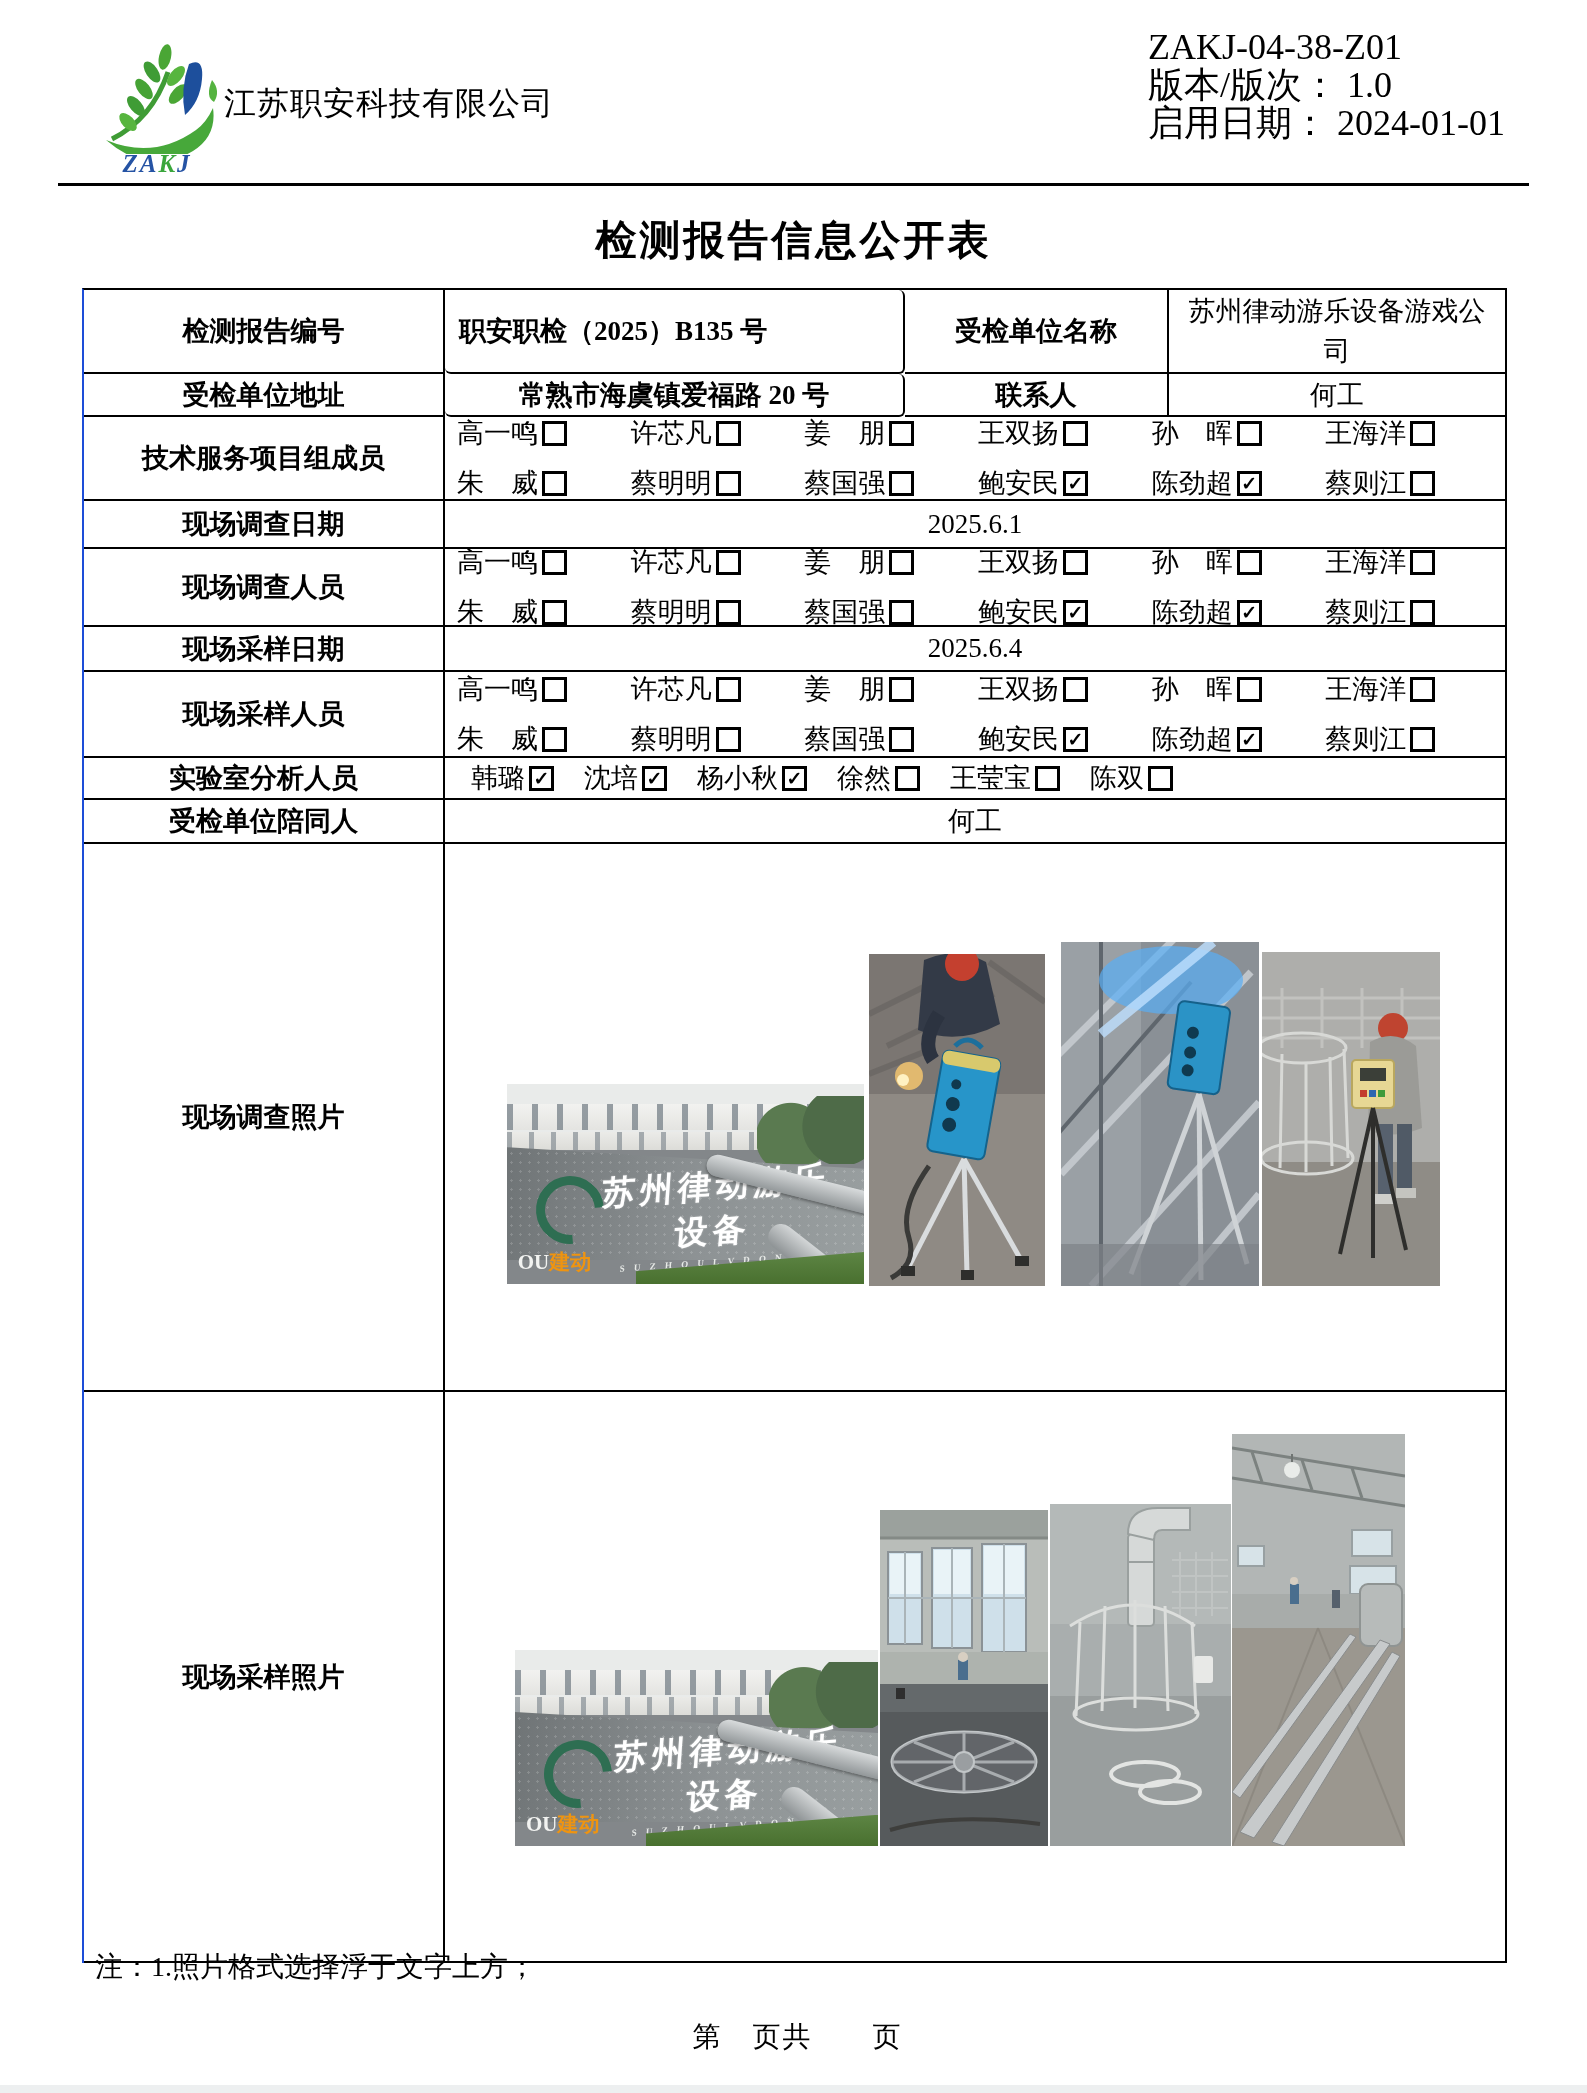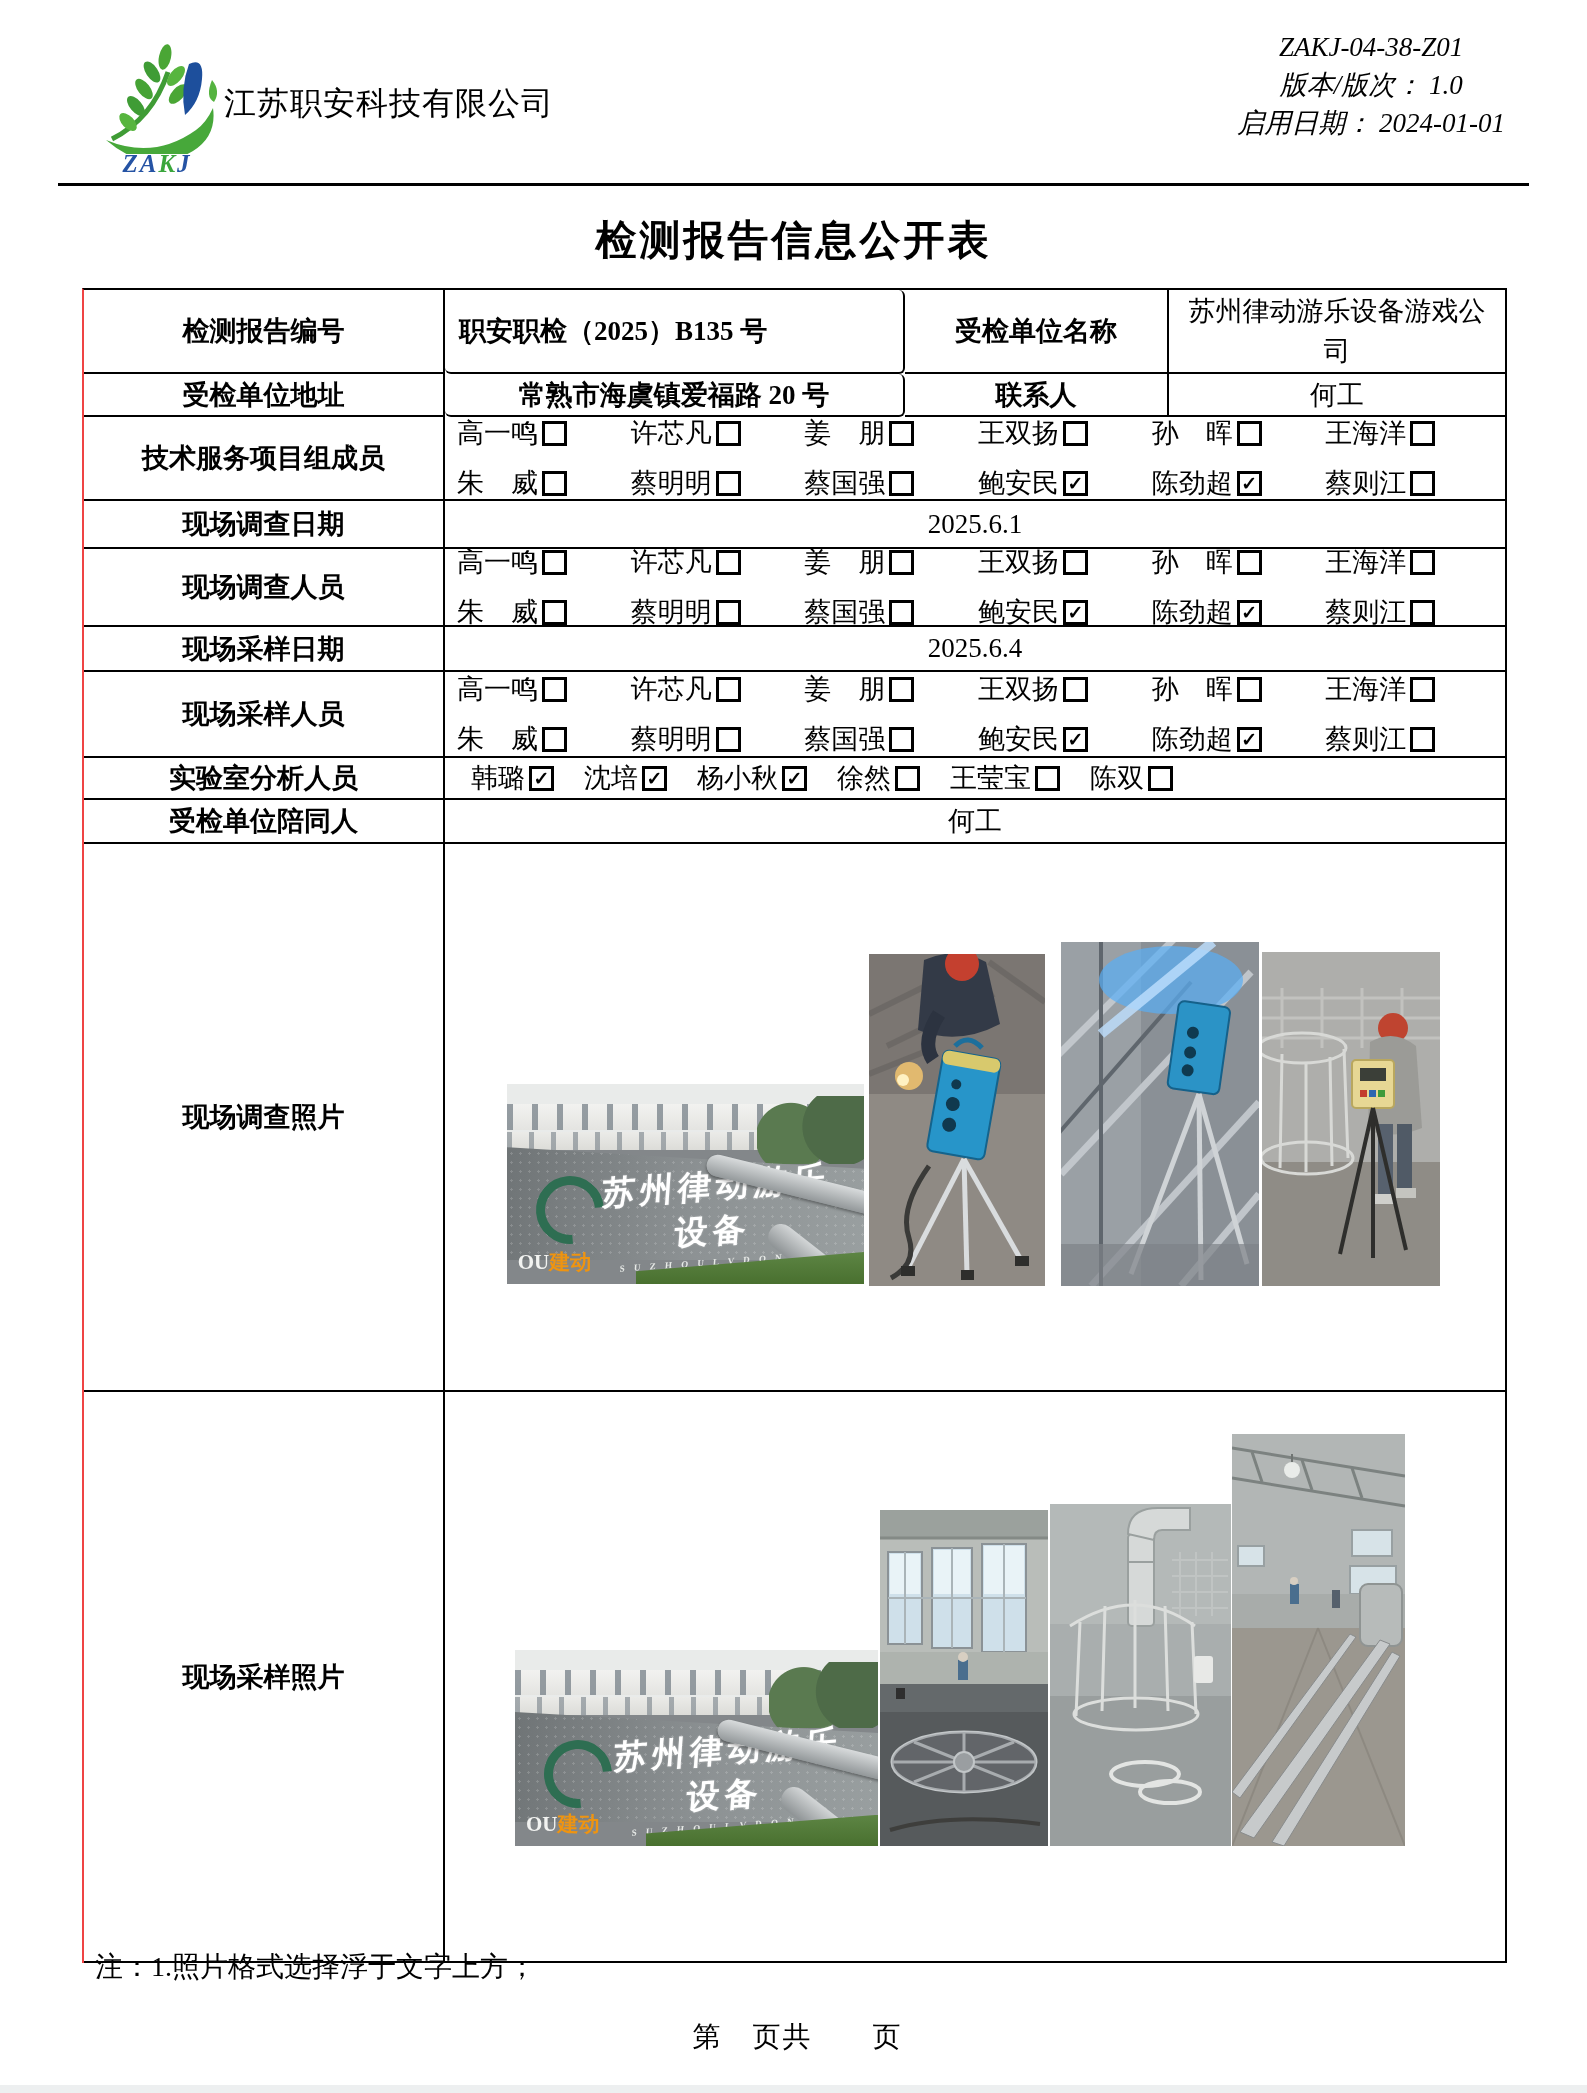--- a/index.html
+++ b/index.html
@@ -6,27 +6,27 @@
   .page{position:relative;width:1587px;height:2093px;background:#fff;overflow:hidden;
         font-family:"Liberation Serif","DejaVu Serif",serif;color:#000;}
   .bottom-strip{position:absolute;left:0;bottom:0;width:100%;height:8px;background:#edeff0;}
 
   
   .logo-svg{position:absolute;left:92px;top:44px;width:130px;height:110px;}
   .logo-text{position:absolute;left:84px;top:150px;width:146px;text-align:center;
              font-style:italic;font-weight:bold;font-size:25px;color:#2553a4;letter-spacing:2px;}
   .logo-text .k{color:#3aa63c;}
   .company-name{position:absolute;left:224px;top:82px;font-size:32px;letter-spacing:1px;}
-  .hdr-right{position:absolute;top:28px;right:82px;text-align:center;font-size:27px;line-height:38px;font-style:italic;}
+  .hdr-right{position:absolute;top:28px;right:82px;text-align:left;font-size:36px;line-height:38px;}
   .hdr-rule{position:absolute;left:58px;top:183px;width:1471px;border-top:3px solid #000;}
   .doc-title{position:absolute;left:0;top:213px;width:100%;text-align:center;
              font-size:41px;font-weight:bold;letter-spacing:3px;}
 
   
-  .tbl{position:absolute;left:82px;top:288px;width:1423px;border-left:2px solid #ef4444;border-top:2px solid #000;}
+  .tbl{position:absolute;left:82px;top:288px;width:1423px;border-left:2px solid #1d4ed8;border-top:2px solid #000;}
   .row{display:flex;}
   .cell{box-sizing:border-box;border-right:2px solid #000;border-bottom:2px solid #000;
         display:flex;align-items:center;justify-content:center;font-size:27px;text-align:center;}
   .lbl{font-weight:bold;}
   .w1{width:361px}.w2{width:460px}.w3{width:264px}.w4{width:338px}.wc{width:1062px}
   .left{justify-content:flex-start;text-align:left;padding-left:14px;}
   .bold{font-weight:bold;border-radius:6px;}
   .wrap2{padding:4px 10px;line-height:1.5;}
 
   .mgrid{display:grid;grid-template-columns:repeat(6,1fr);row-gap:14px;width:100%;

